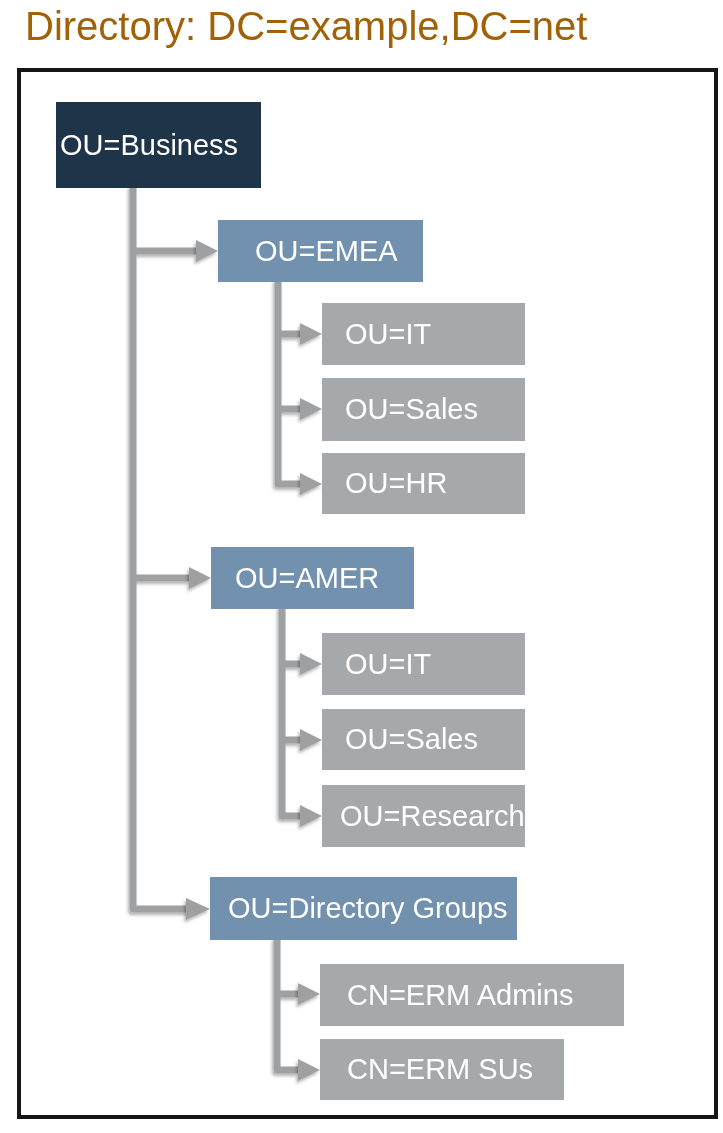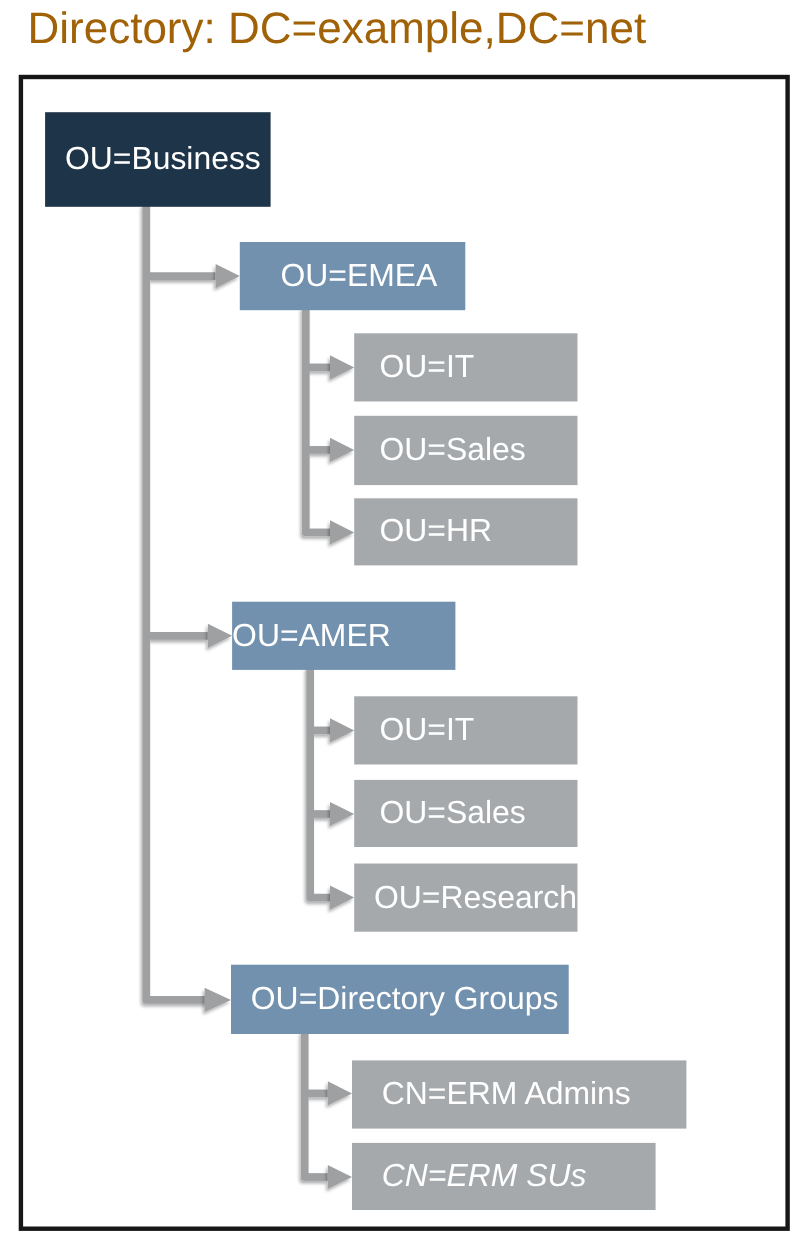--- a/index.html
+++ b/index.html
@@ -47,32 +47,32 @@
     align-items: center;
     box-sizing: border-box;
     color: #ffffff;
     font-size: 29px;
     white-space: nowrap;
   }
   .node-root  { background: #1e3448; }
   .node-mid   { background: #7291ae; }
   .node-leaf  { background: #a6a9ac; }
 
-  .n-business      { left: 41px;  top: 102px; width: 205px; height: 86px; padding-left: 18px;  }
+  .n-business      { left: 56px;  top: 102px; width: 205px; height: 86px; padding-left: 4px;  }
   .n-emea          { left: 218px; top: 220px; width: 205px; height: 62px; padding-left: 37px; }
   .n-emea-it       { left: 322px; top: 303px; width: 203px; height: 62px; padding-left: 23px; }
   .n-emea-sales    { left: 322px; top: 378px; width: 203px; height: 63px; padding-left: 23px; }
   .n-emea-hr       { left: 322px; top: 453px; width: 203px; height: 61px; padding-left: 23px; }
-  .n-amer          { left: 211px; top: 547px; width: 203px; height: 62px; }
+  .n-amer          { left: 211px; top: 547px; width: 203px; height: 62px; padding-left: 24px; }
   .n-amer-it       { left: 322px; top: 633px; width: 203px; height: 62px; padding-left: 23px; }
   .n-amer-sales    { left: 322px; top: 709px; width: 203px; height: 61px; padding-left: 23px; }
   .n-amer-research { left: 322px; top: 785px; width: 203px; height: 62px; padding-left: 18px; }
   .n-sg            { left: 210px; top: 877px; width: 307px; height: 63px; padding-left: 18px; }
   .n-erm-admins    { left: 320px; top: 964px; width: 304px; height: 62px; padding-left: 27px; }
-  .n-erm-sus       { left: 320px; top: 1039px;width: 276px; height: 61px; padding-left: 27px; font-style: italic; }
+  .n-erm-sus       { left: 320px; top: 1039px;width: 244px; height: 61px; padding-left: 27px; }
 </style>
 </head>
 <body>
 
 <div class="canvas">
 
   <div class="title">Directory: DC=example,DC=net</div>
 
   <div class="frame"></div>
 

